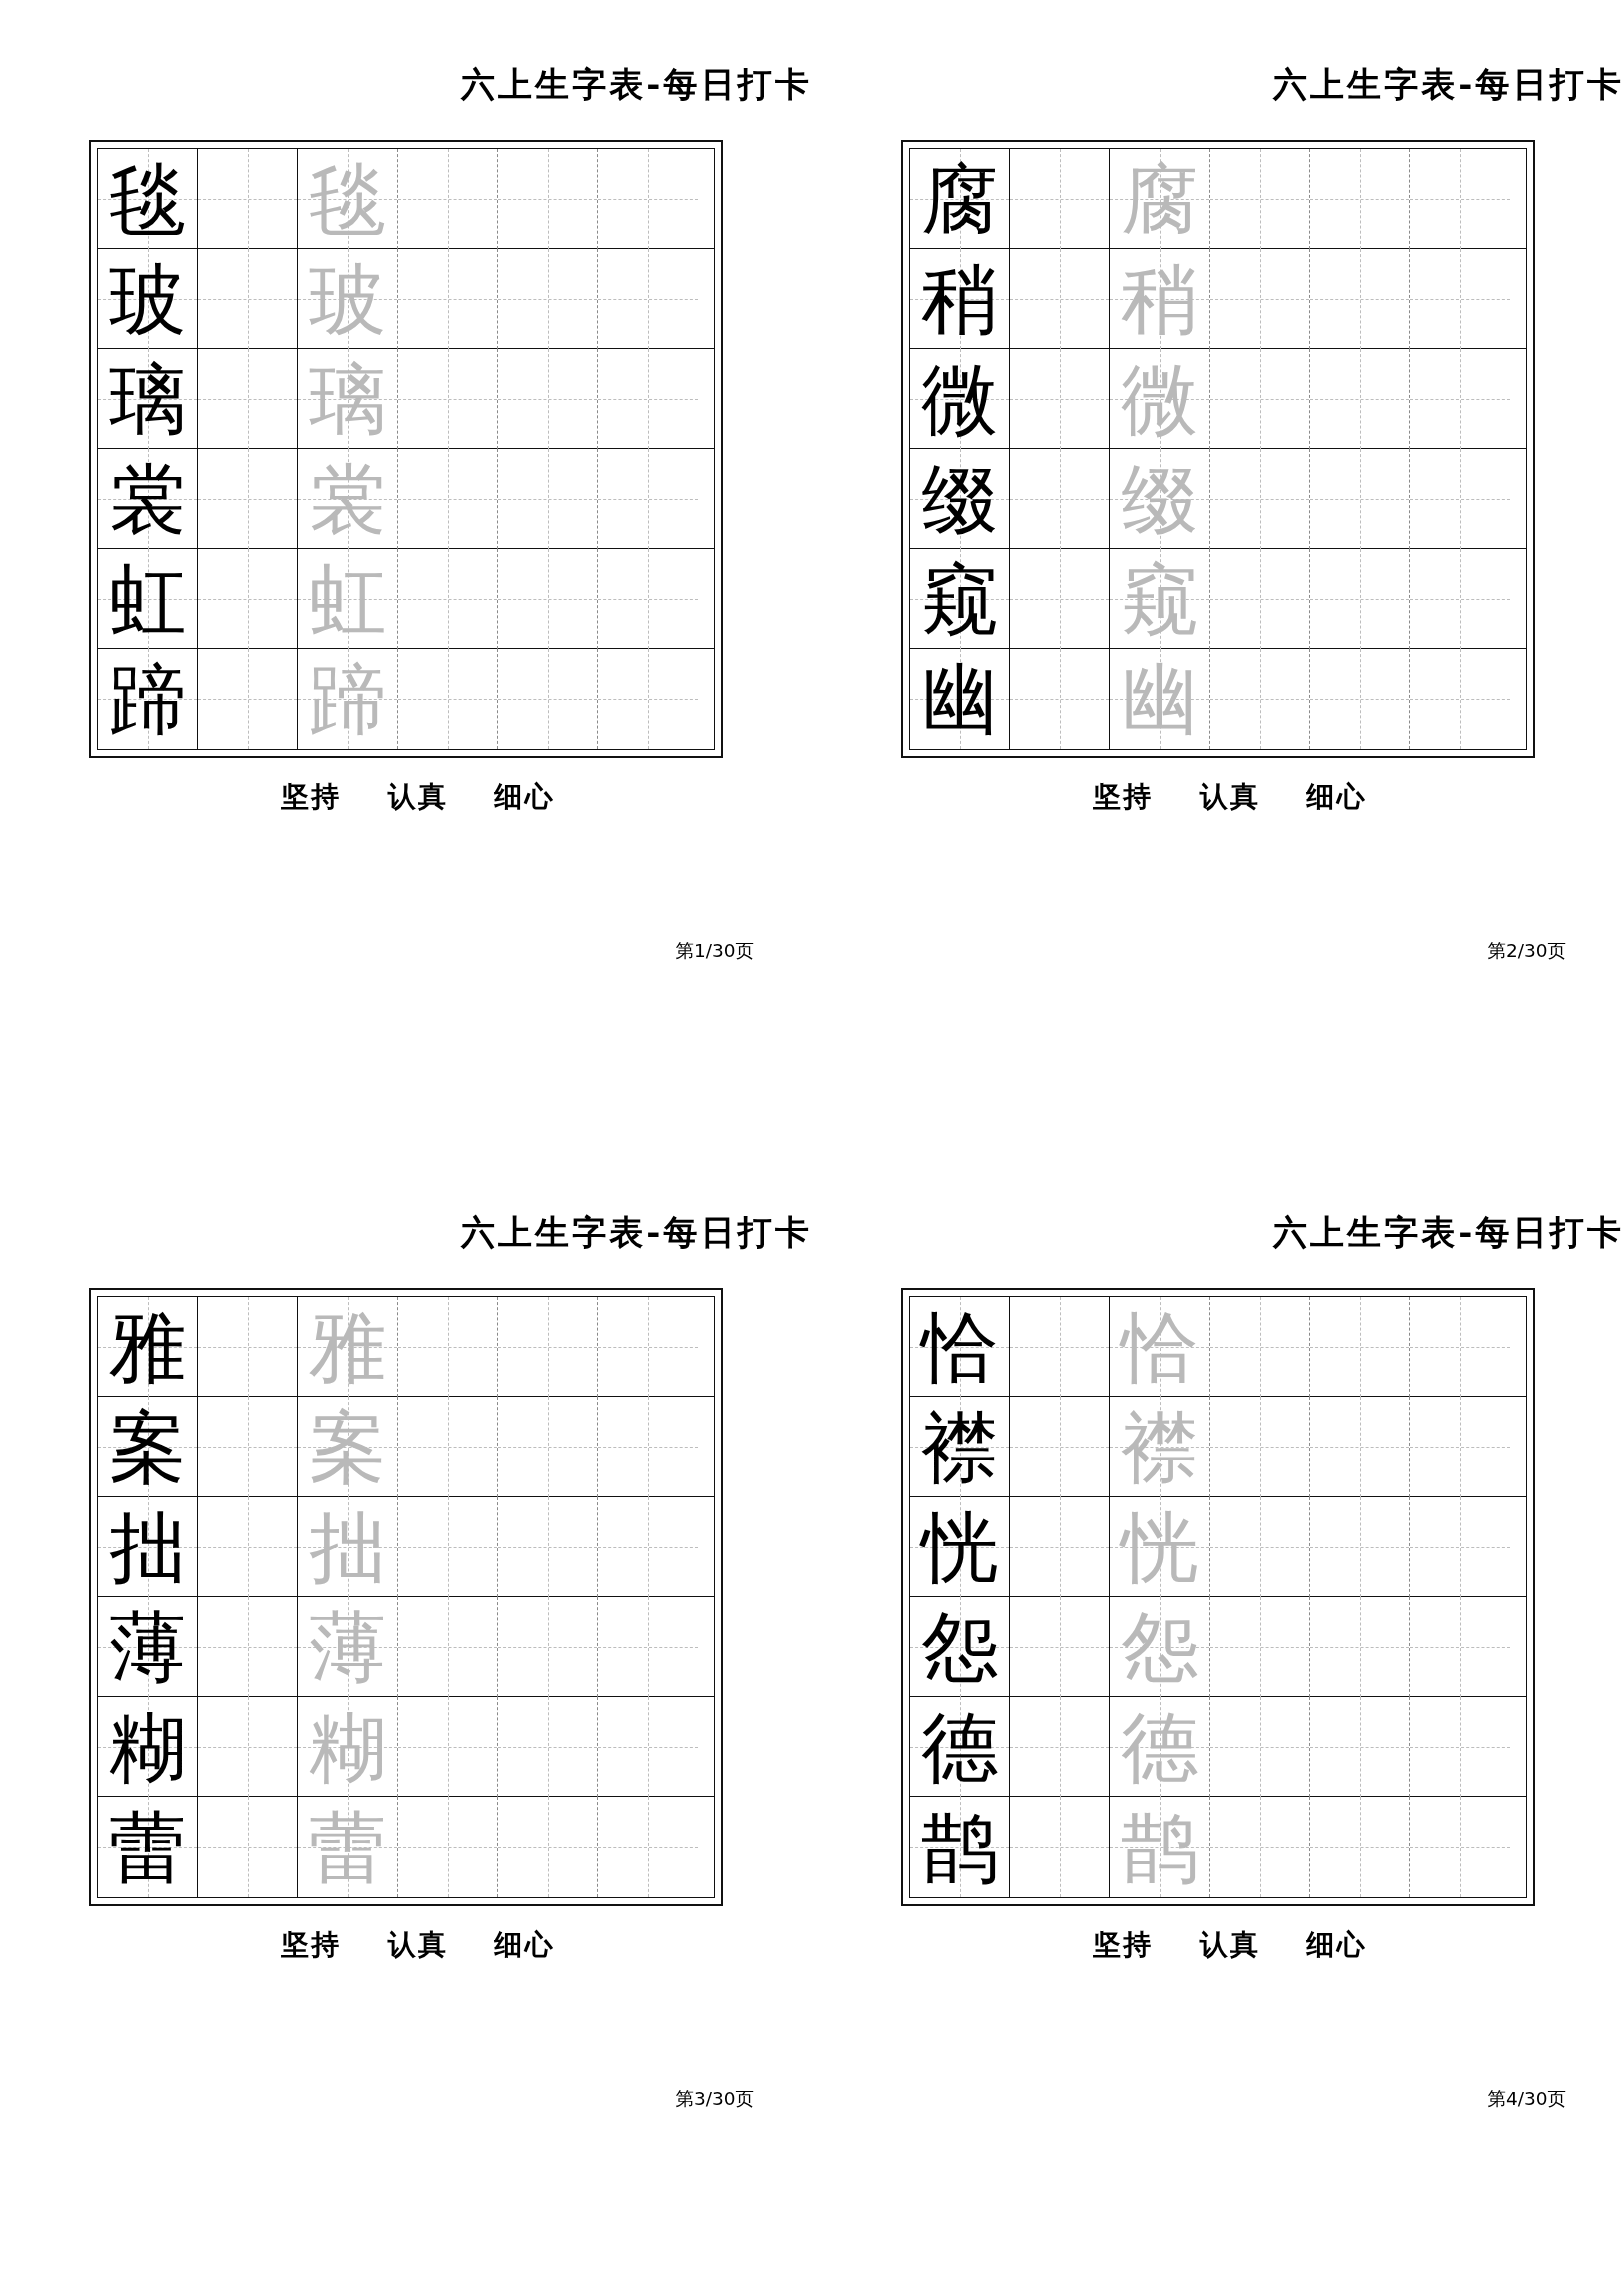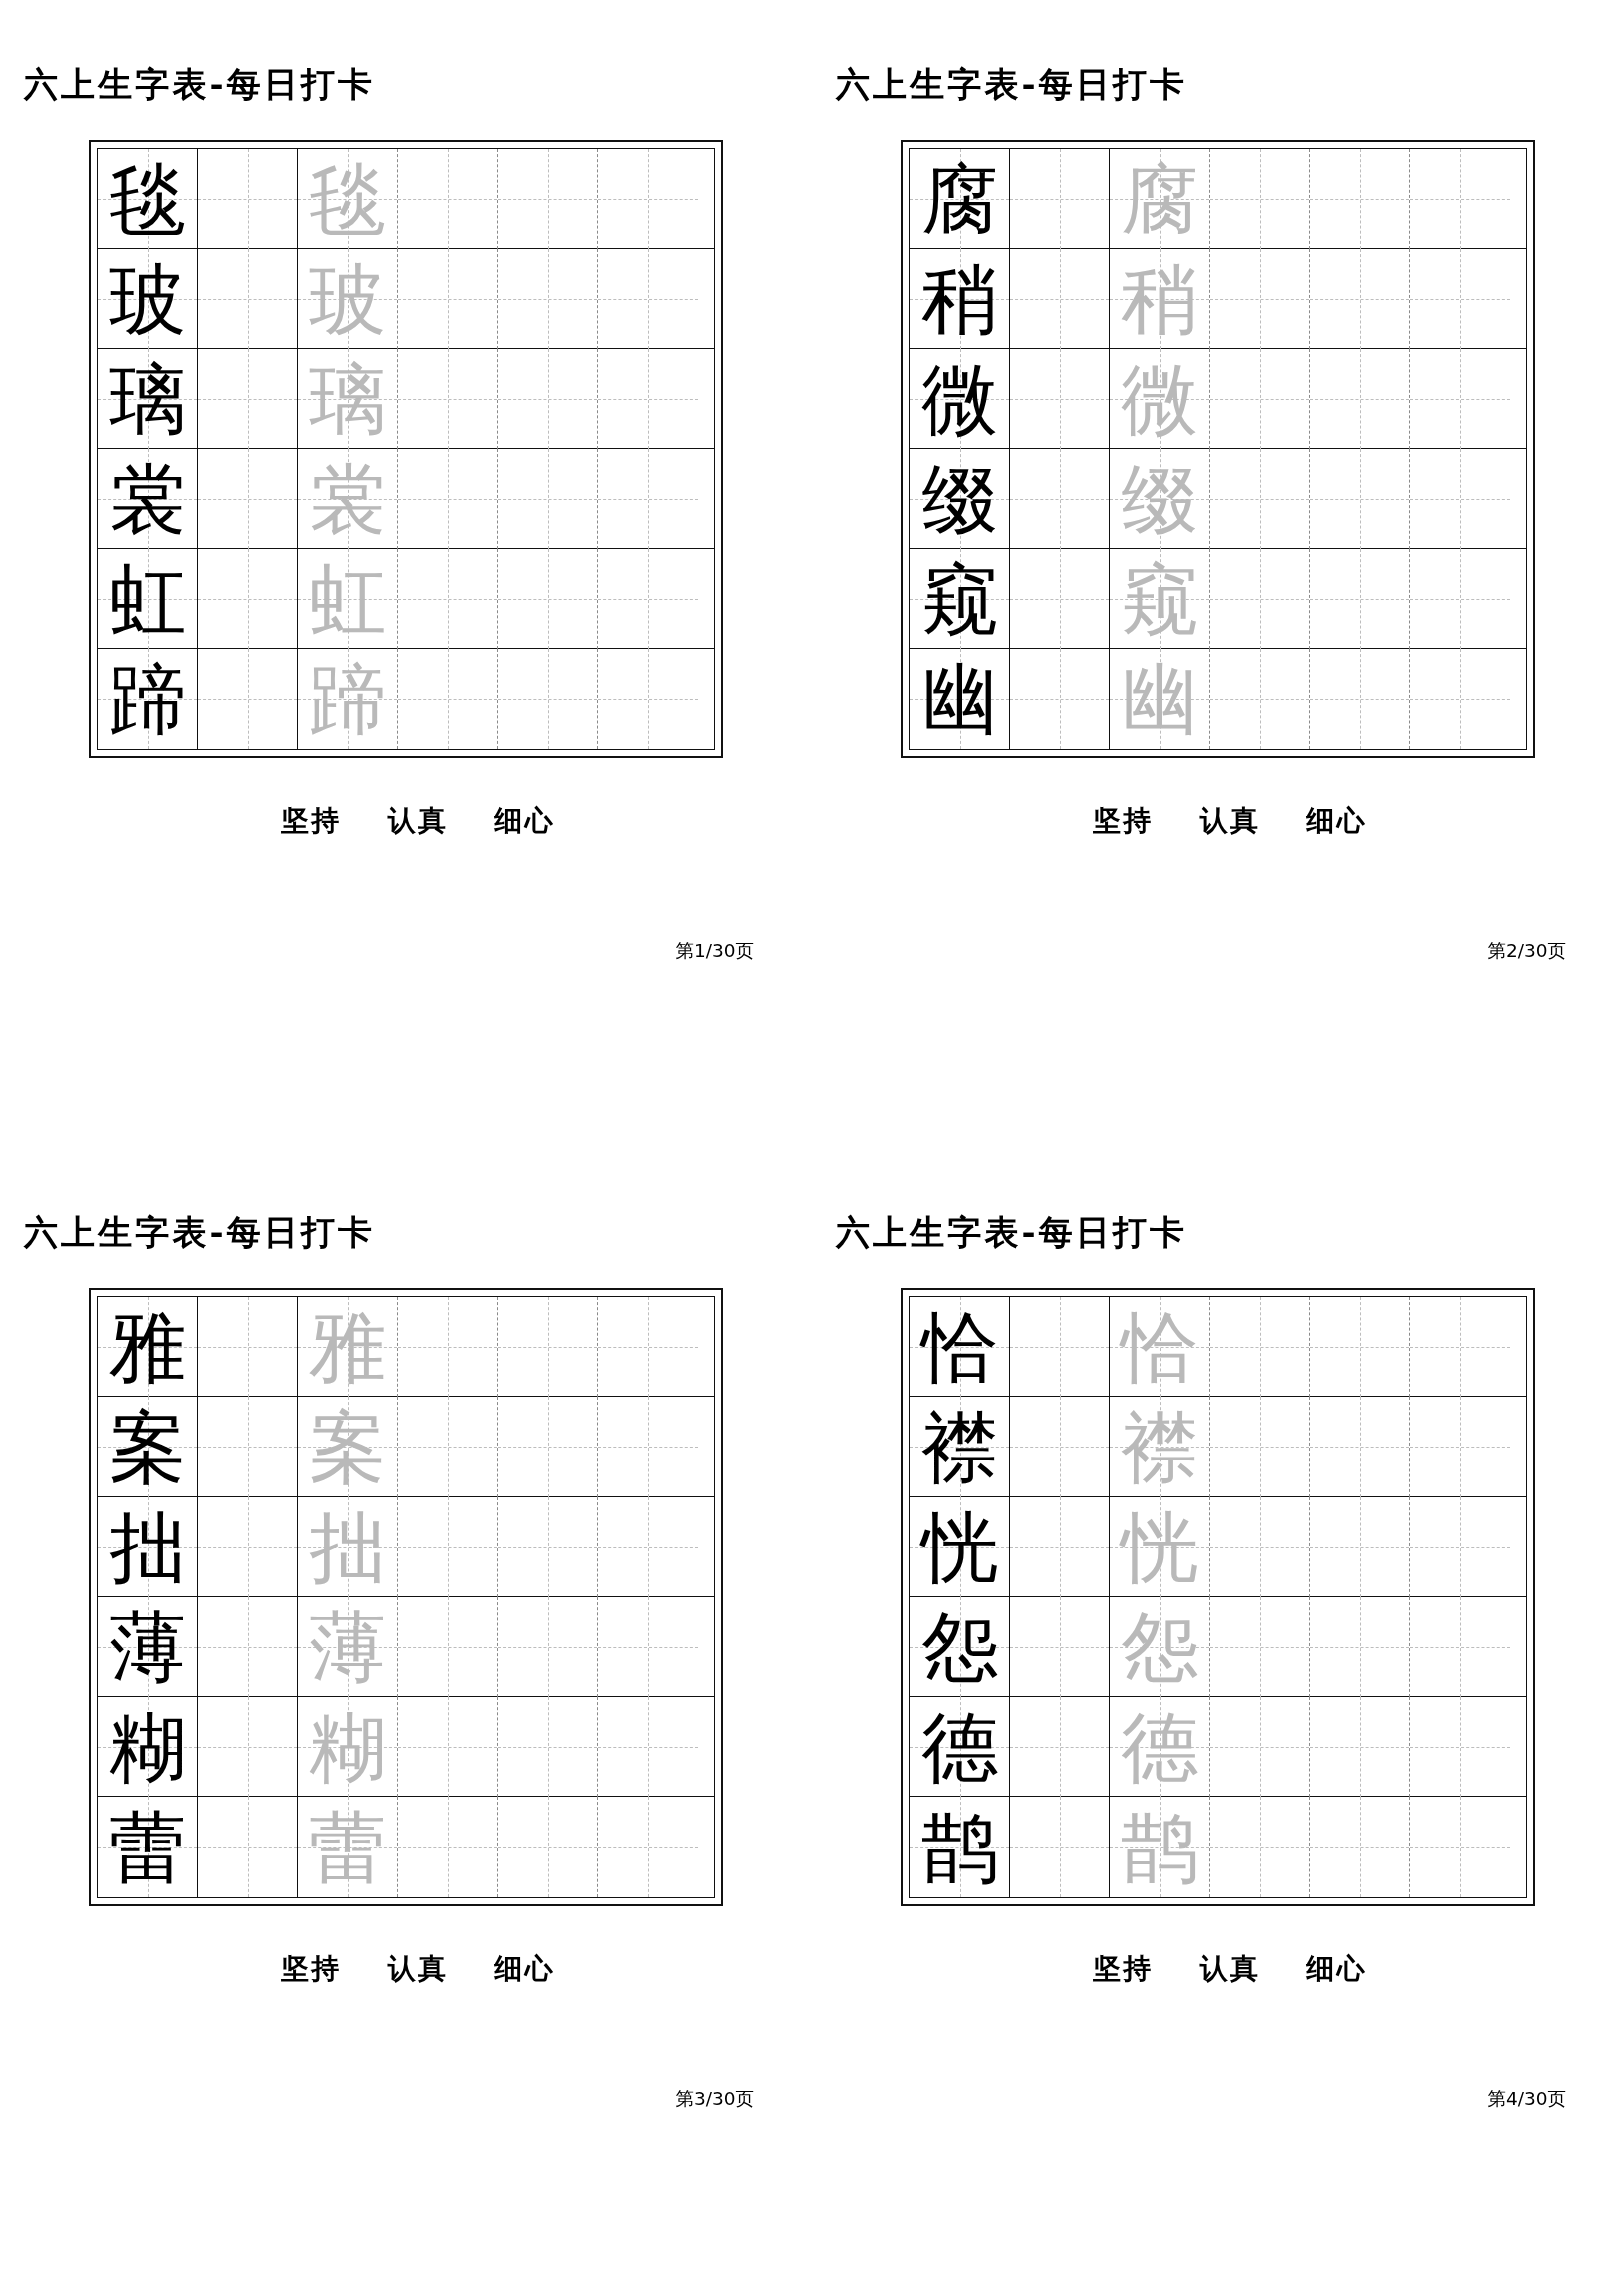--- a/index.html
+++ b/index.html
@@ -19,21 +19,21 @@
     width: 812px;
     height: 1148px;
     box-sizing: border-box;
   }
   .sheet-1 { left: 0px;    top: 0px; }
   .sheet-2 { left: 812px; top: 0px; }
   .sheet-3 { left: 0px;    top: 1148px; }
   .sheet-4 { left: 812px; top: 1148px; }
 
   .title {
-    text-align: left;
+    text-align: right;
     font-family: "DejaVu Serif", serif;
     font-weight: bold;
     font-size: 34px;
     letter-spacing: 3.1px;
     margin-top: 62px;
     color: #000;
     padding-left: 24px;
   }
 
   .grid-outer {
@@ -98,21 +98,21 @@
   }
   .glyph.dark  { color: #000000; }
   .glyph.light { color: #b9b9b9; }
 
   .motto {
     text-align: center;
     font-family: "DejaVu Serif", serif;
     font-weight: bold;
     font-size: 28px;
     letter-spacing: 2.3px;
-    margin-top: 44px;
+    margin-top: 20px;
     color: #000;
     padding-left: 24px;
   }
   .motto span { margin: 0 17px; }
 
   .footer {
     position: absolute;
     right: 58px;
     bottom: 185px;
     font-family: "DejaVu Sans", sans-serif;

